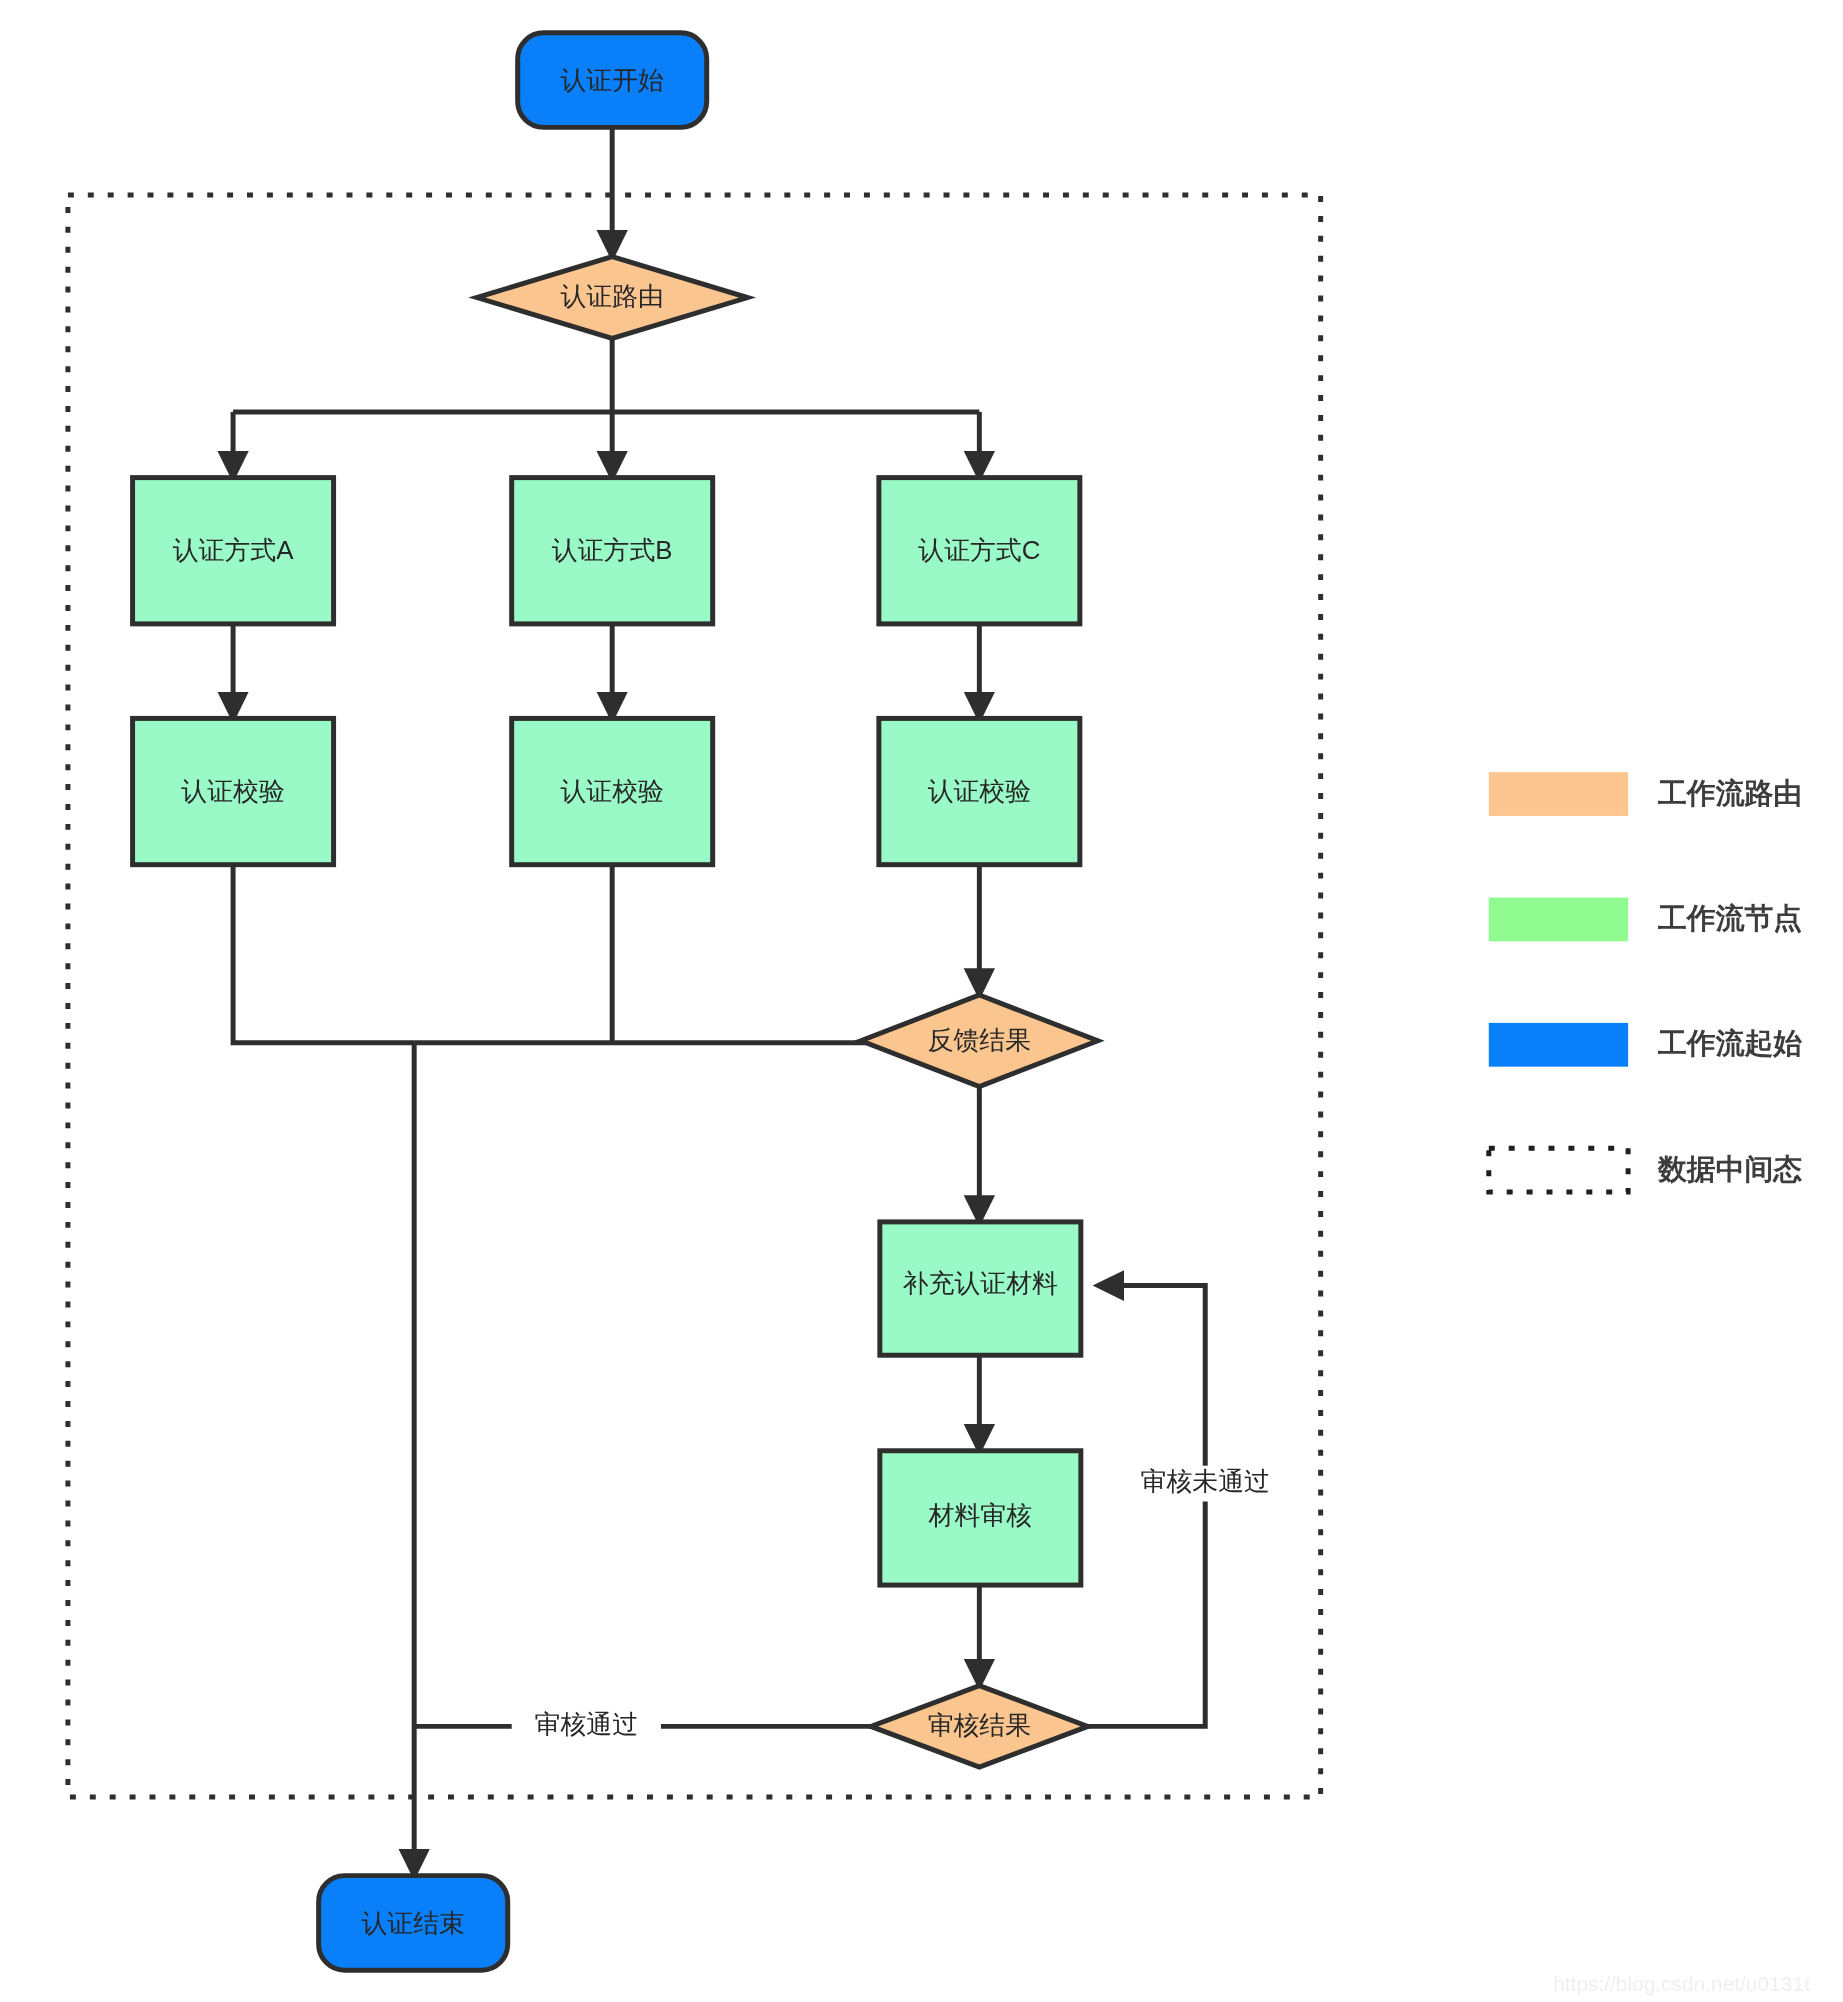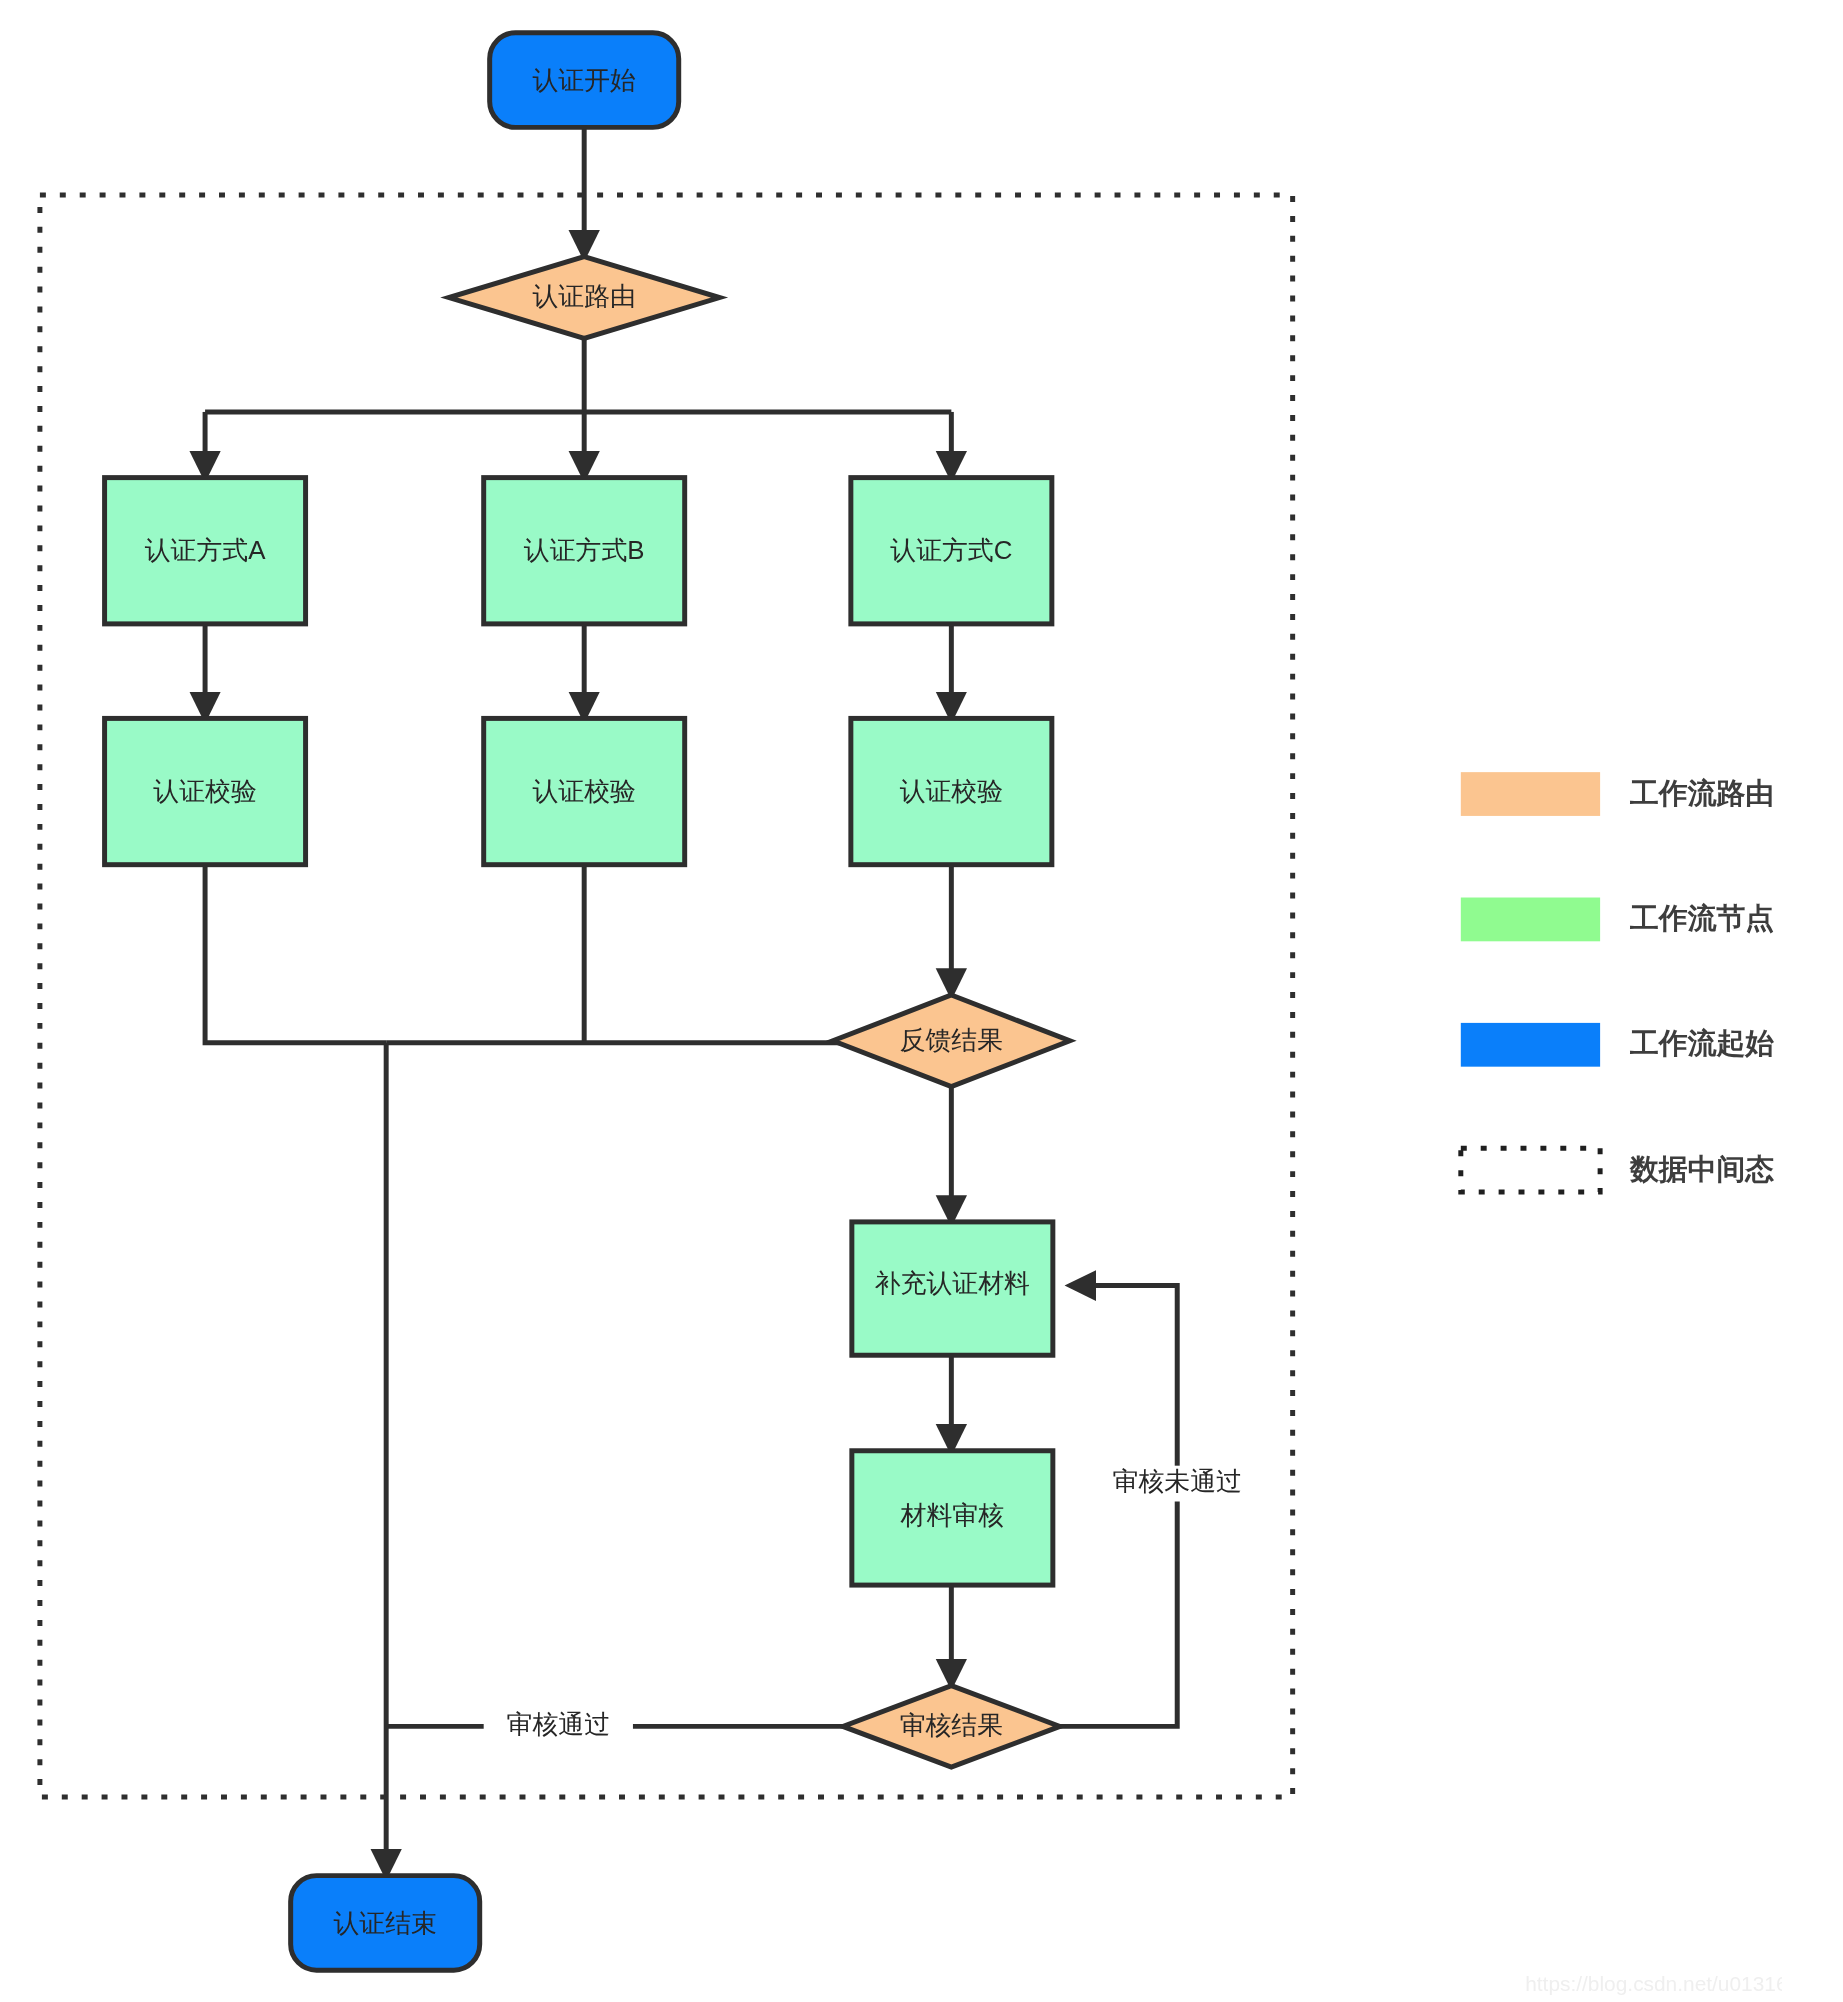--- a/index.html
+++ b/index.html
@@ -11,20 +11,21 @@
   }
   body {
     font-family: "Liberation Sans", "DejaVu Sans", sans-serif;
   }
   #canvas {
     position: relative;
     width: 1782px;
     height: 2003px;
     background: #ffffff;
     overflow: hidden;
+    margin-left: 28px;
   }
   #flow-svg {
     position: absolute;
     left: 0;
     top: 0;
     width: 1844px;
     height: 2003px;
   }
   .node-label {
     font-size: 26px;

